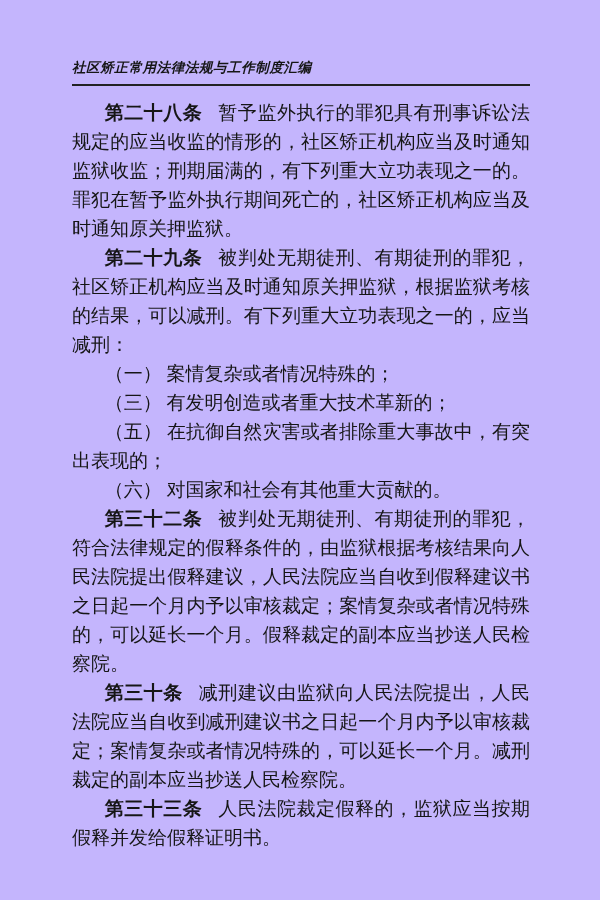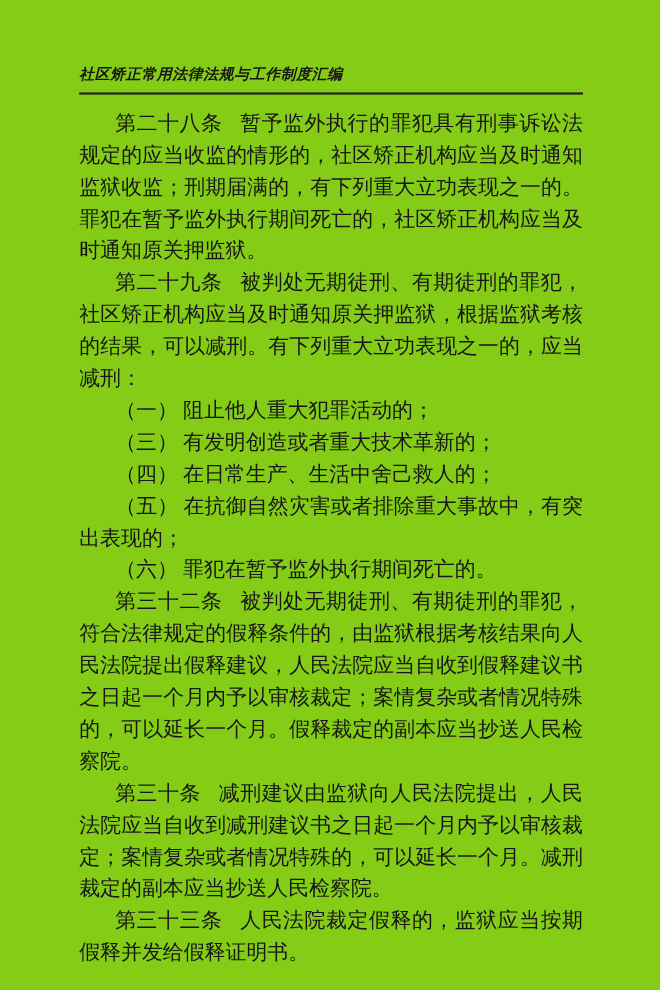--- a/index.html
+++ b/index.html
@@ -5,21 +5,21 @@
   html, body {
     margin: 0;
     padding: 0;
     background: #ffffff;
   }
   .page {
     position: relative;
     width: 600px;
     height: 900px;
     margin: 0 auto;
-    background: #84cc16;
+    background: #c4b5fd;
     box-sizing: border-box;
     padding: 58px 70px 0 72px;
     font-family: "Liberation Serif", "DejaVu Serif", serif;
     color: #141414;
     overflow: hidden;
   }
   .page-header .running-head {
     font-family: "Liberation Serif", "DejaVu Serif", serif;
     font-style: italic;
     font-weight: bold;
@@ -41,40 +41,39 @@
     margin: 0;
     font-size: 19px;
     line-height: 29px;
     text-align: justify;
     text-indent: 1.72em;
     color: #161616;
     letter-spacing: 0;
   }
   .para .lead {
     font-family: "Liberation Sans", "DejaVu Sans", sans-serif;
-    font-weight: normal;
+    font-weight: bold;
     margin-right: 0.85em;
   }
 </style>
 </head>
 <body>
 
 <div class="page">
 
   <header class="page-header">
     <div class="running-head">社区矫正常用法律法规与工作制度汇编</div>
     <div class="header-rule"></div>
   </header>
 
   <main class="doc-body" id="doc-body">
       <p class="para"><span class="lead">第二十八条</span><span>暂予监外执行的罪犯具有刑事诉讼法规定的应当收监的情形的，社区矫正机构应当及时通知监狱收监；刑期届满的，有下列重大立功表现之一的。罪犯在暂予监外执行期间死亡的，社区矫正机构应当及时通知原关押监狱。</span></p>
       <p class="para"><span class="lead">第二十九条</span><span>被判处无期徒刑、有期徒刑的罪犯，社区矫正机构应当及时通知原关押监狱，根据监狱考核的结果，可以减刑。有下列重大立功表现之一的，应当减刑：</span></p>
-      <p class="para"><span>（一） 阻止他人重大犯罪活动的；</span></p>
+      <p class="para"><span>（一） 案情复杂或者情况特殊的；</span></p>
       <p class="para"><span>（三） 有发明创造或者重大技术革新的；</span></p>
-      <p class="para"><span>（四） 在日常生产、生活中舍己救人的；</span></p>
       <p class="para"><span>（五） 在抗御自然灾害或者排除重大事故中，有突出表现的；</span></p>
-      <p class="para"><span>（六） 罪犯在暂予监外执行期间死亡的。</span></p>
+      <p class="para"><span>（六） 对国家和社会有其他重大贡献的。</span></p>
       <p class="para"><span class="lead">第三十二条</span><span>被判处无期徒刑、有期徒刑的罪犯，符合法律规定的假释条件的，由监狱根据考核结果向人民法院提出假释建议，人民法院应当自收到假释建议书之日起一个月内予以审核裁定；案情复杂或者情况特殊的，可以延长一个月。假释裁定的副本应当抄送人民检察院。</span></p>
       <p class="para"><span class="lead">第三十条</span><span>减刑建议由监狱向人民法院提出，人民法院应当自收到减刑建议书之日起一个月内予以审核裁定；案情复杂或者情况特殊的，可以延长一个月。减刑裁定的副本应当抄送人民检察院。</span></p>
       <p class="para"><span class="lead">第三十三条</span><span>人民法院裁定假释的，监狱应当按期假释并发给假释证明书。</span></p>
     </main>
 
 </div>
 
 </body></html>

